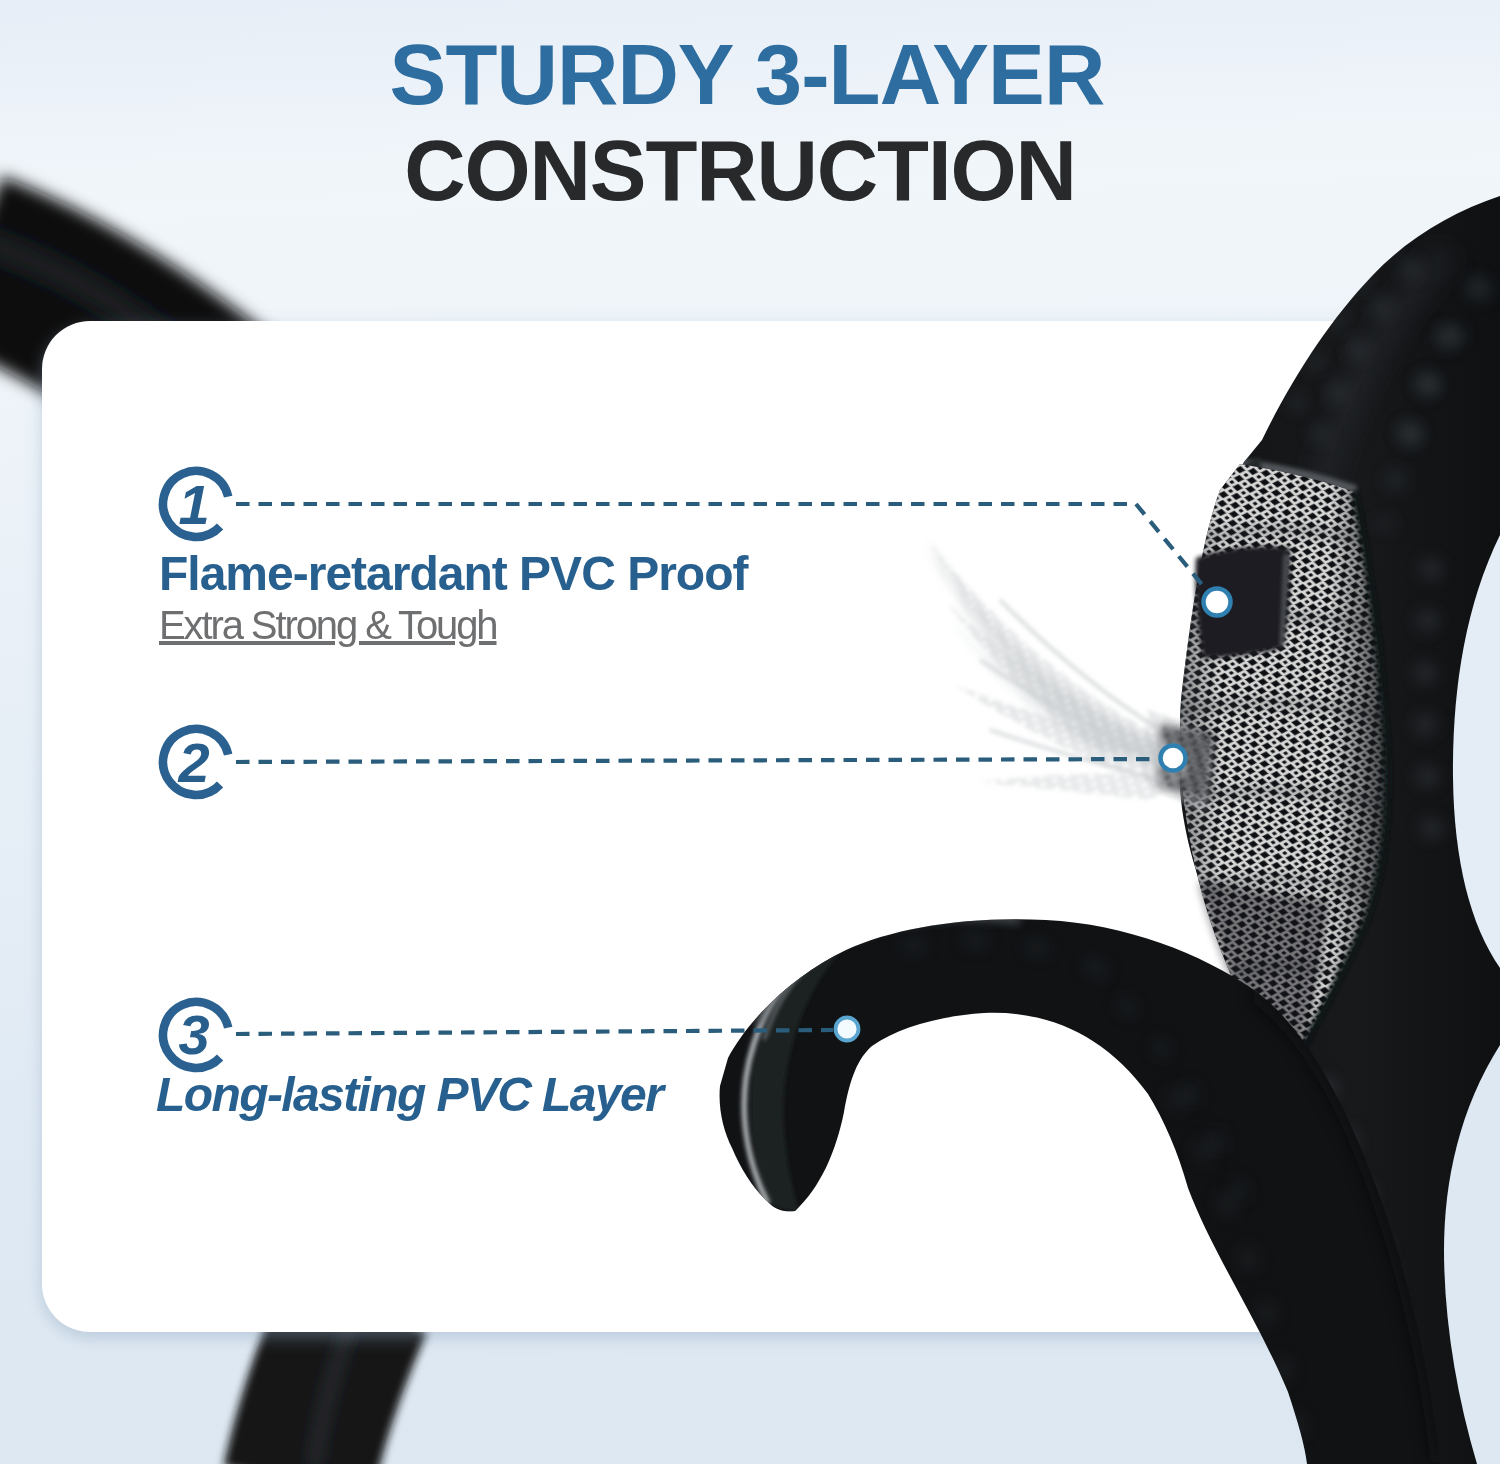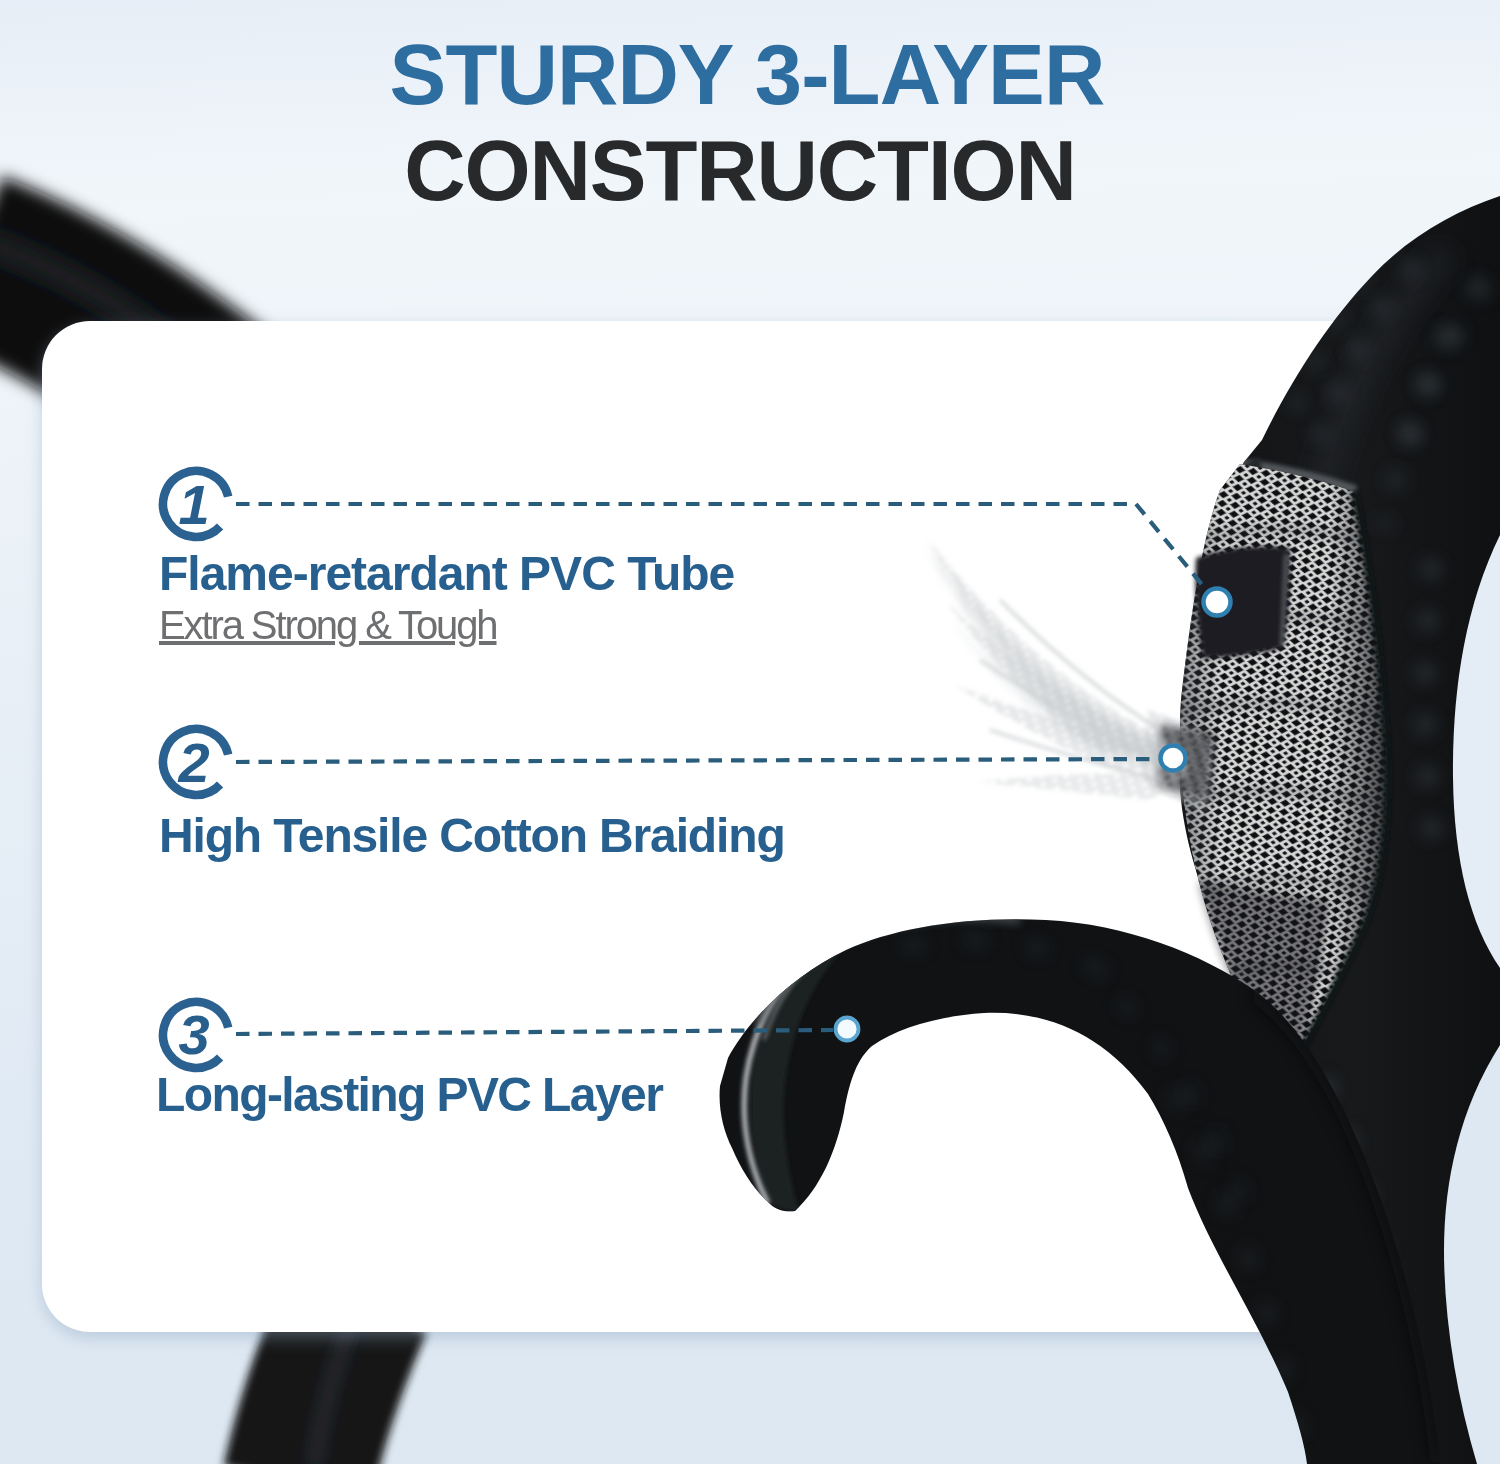--- a/index.html
+++ b/index.html
@@ -205,19 +205,18 @@
   <g fill="#275e8c" font-family="Liberation Sans, sans-serif" font-weight="bold" font-style="italic" font-size="56" text-anchor="middle">
     <text x="194" y="524">1</text>
     <text x="194" y="782">2</text>
     <text x="194" y="1054">3</text>
   </g>
 </svg>
 
 <div class="t1" style="top:26px;left:-3px;">STURDY 3-LAYER</div>
 <div class="t2" style="top:122px;left:-10px;">CONSTRUCTION</div>
 
-<div class="h" style="left:159px;top:546px;letter-spacing:-1.0px;">Flame-retardant PVC Tube</div>
+<div class="h" style="left:159px;top:546px;letter-spacing:-1.0px;">Flame-retardant PVC Proof</div>
 <div class="s" style="left:159px;top:603px;letter-spacing:-2.1px;text-decoration:underline;">Extra Strong &amp; Tough</div>
 
-<div class="h" style="left:159px;top:808px;letter-spacing:-1.15px;">High Tensile Cotton Braiding</div>
-
-<div class="h" style="left:156px;top:1067px;letter-spacing:-1.6px;">Long-lasting PVC Layer</div>
+
+<div class="h" style="left:156px;top:1067px;letter-spacing:-1.6px;font-style:italic;">Long-lasting PVC Layer</div>
 </div>
 
 </body></html>

